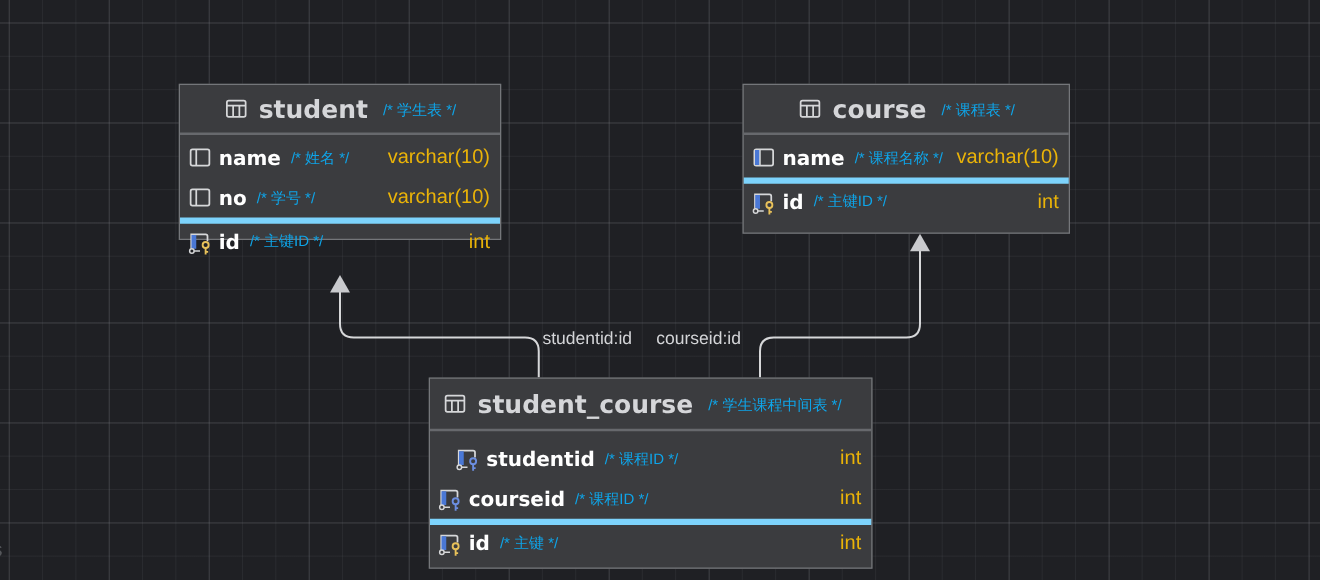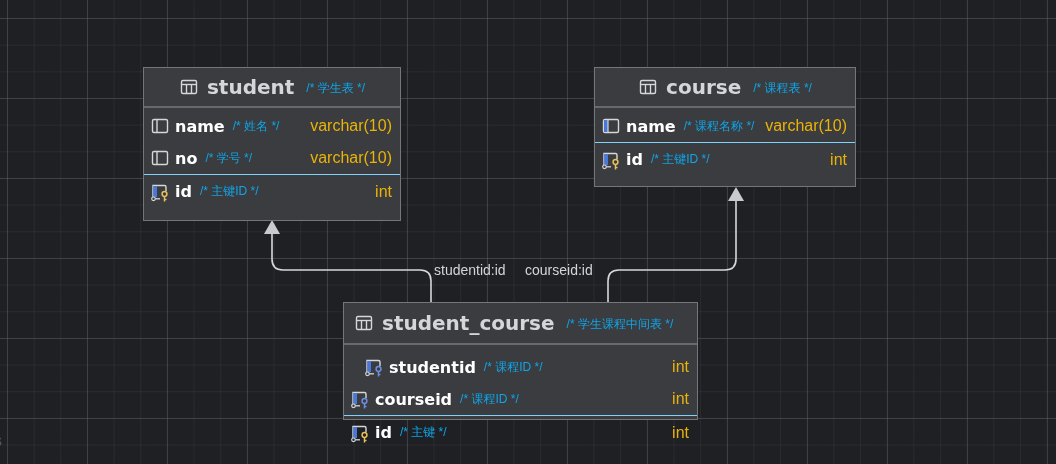--- a/index.html
+++ b/index.html
@@ -30,21 +30,21 @@
     border-bottom: 2px solid #67696d; gap: 8px; padding: 0 10px; box-sizing: border-box;
   }
   .table-header.left { justify-content: flex-start; }
   .tname { font-weight: bold; font-size: 20px; color: #d5d6d9; font-family: "DejaVu Sans", sans-serif; }
   .tcomment, .ccomment { color: #0ea5e9; font-size: 12px; font-family: "Liberation Sans", sans-serif; }
   .tcomment { margin-left: 4px; margin-top: 3px; }
   .row {
     height: 32px; display: flex; align-items: center; padding: 0 8px 0 6px;
     box-sizing: border-box; position: relative;
   }
-  .row.sep { border-top: 1px solid #7dd3fc; align-items: center; }
+  .row.sep { border-top: 5px solid #7dd3fc; align-items: center; }
   .cname { font-weight: bold; font-size: 16px; color: #ffffff; margin-left: 5px; }
   .ccomment { margin-left: 8px; }
   .ctype { margin-left: auto; color: #eab308; font-size: 16px; font-family: Liberation Sans, sans-serif; }
   .icon { width: 20px; height: 20px; display: inline-block; flex: none; }
   .cutoff {
     position: absolute; left: -6px; top: 432px; color: #55575b; font-size: 16px;
     font-family: "Liberation Sans", sans-serif;
   }
 </style>
 </head>
@@ -97,21 +97,21 @@
     </g>
     <g>
       <path d="M608 302 V281 Q608 270 619 270 H725 Q736 270 736 259 V199" fill="none" stroke="#d6d7d9" stroke-width="1.6"></path>
       <polygon points="736,187 728,201 744,201" fill="#c9cacd"></polygon>
     </g>
   </svg>
 
   <span class="edge-label" style="left:434px; top:262px;">studentid:id</span>
   <span class="edge-label" style="left:525px; top:262px;">courseid:id</span>
 
-  <div class="table" style="left:143px; top:67px; width:258px; height:154px;">
+  <div class="table" style="left:143px; top:67px; width:258px; height:125px;">
     <div class="table-header">
       <svg class="icon">
           <use href="#sym-table"></use>
         </svg>
       <span class="tname">student</span>
       <span class="tcomment">/* 学生表 */</span>
     </div>
     <div class="row" style="margin-top:2px;">
       <svg class="icon">
           <use href="#sym-column"></use>
@@ -157,21 +157,21 @@
     <div class="row sep" style="height:34px;">
       <svg class="icon">
           <use href="#sym-pk"></use>
         </svg>
       <span class="cname">id</span>
       <span class="ccomment">/* 主键ID */</span>
       <span class="ctype">int</span>
     </div>
   </div>
 
-  <div class="table" style="left:343px; top:302px; width:355px; height:118px;">
+  <div class="table" style="left:343px; top:302px; width:355px; height:153px;">
     <div class="table-header left" style="height:42px;">
       <svg class="icon">
           <use href="#sym-table"></use>
         </svg>
       <span class="tname">student_course</span>
       <span class="tcomment">/* 学生课程中间表 */</span>
     </div>
     <div class="row" style="margin-top:6px;padding-left:20px;">
       <svg class="icon">
           <use href="#sym-fk"></use>

